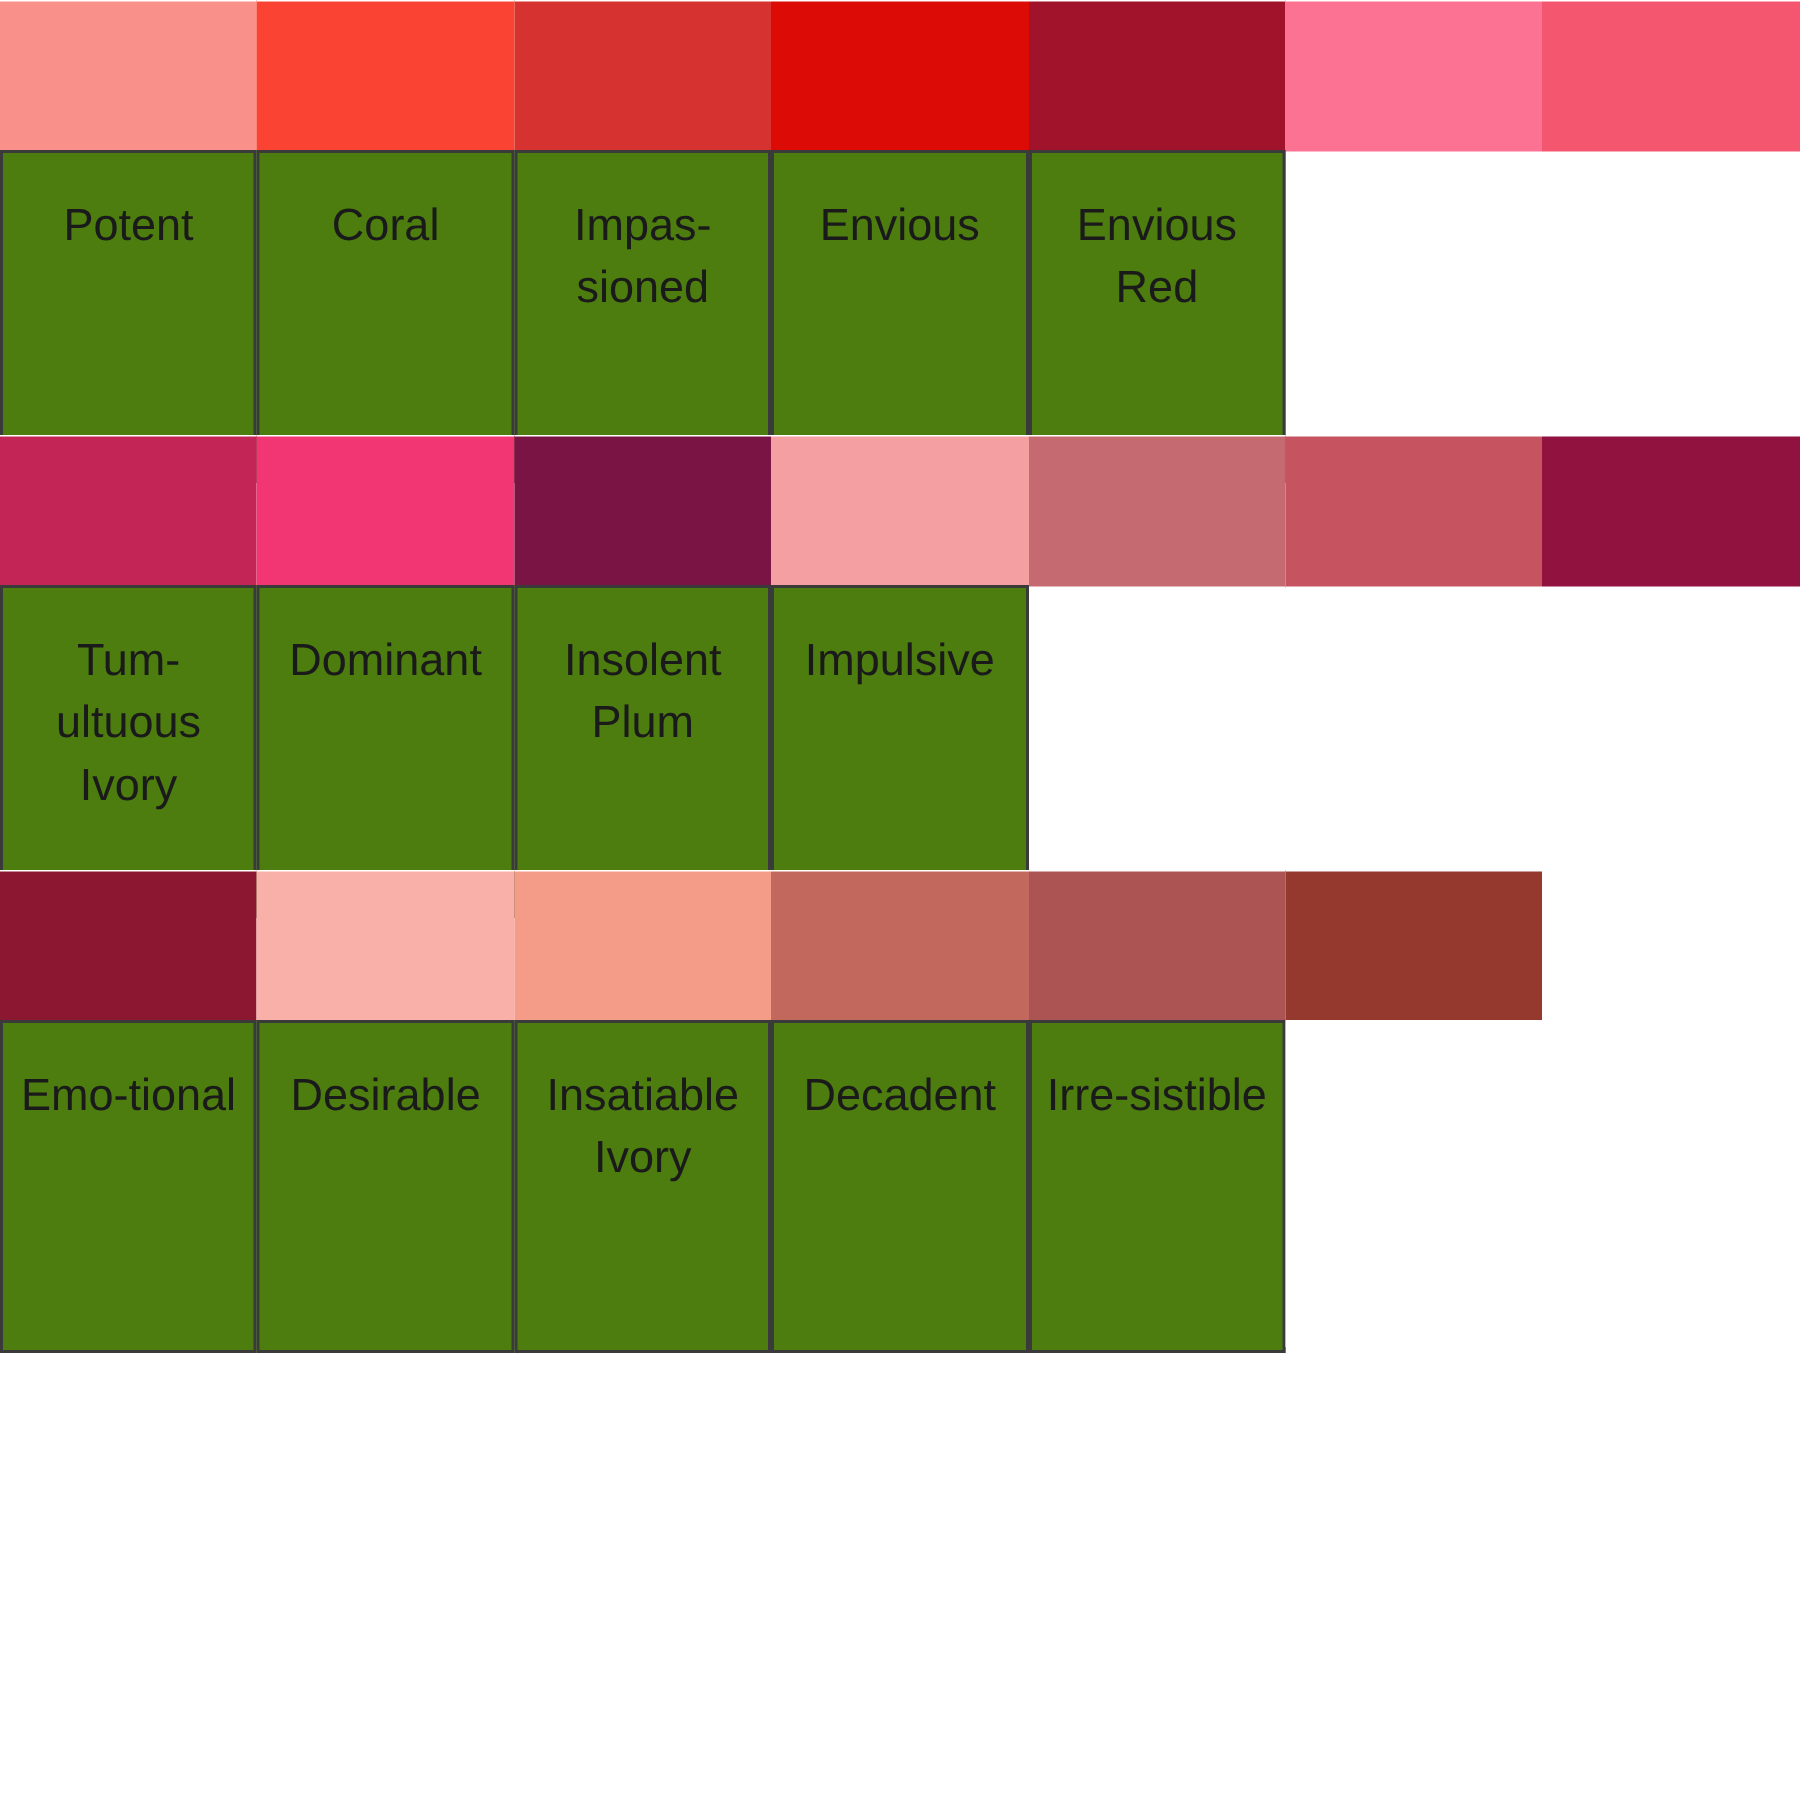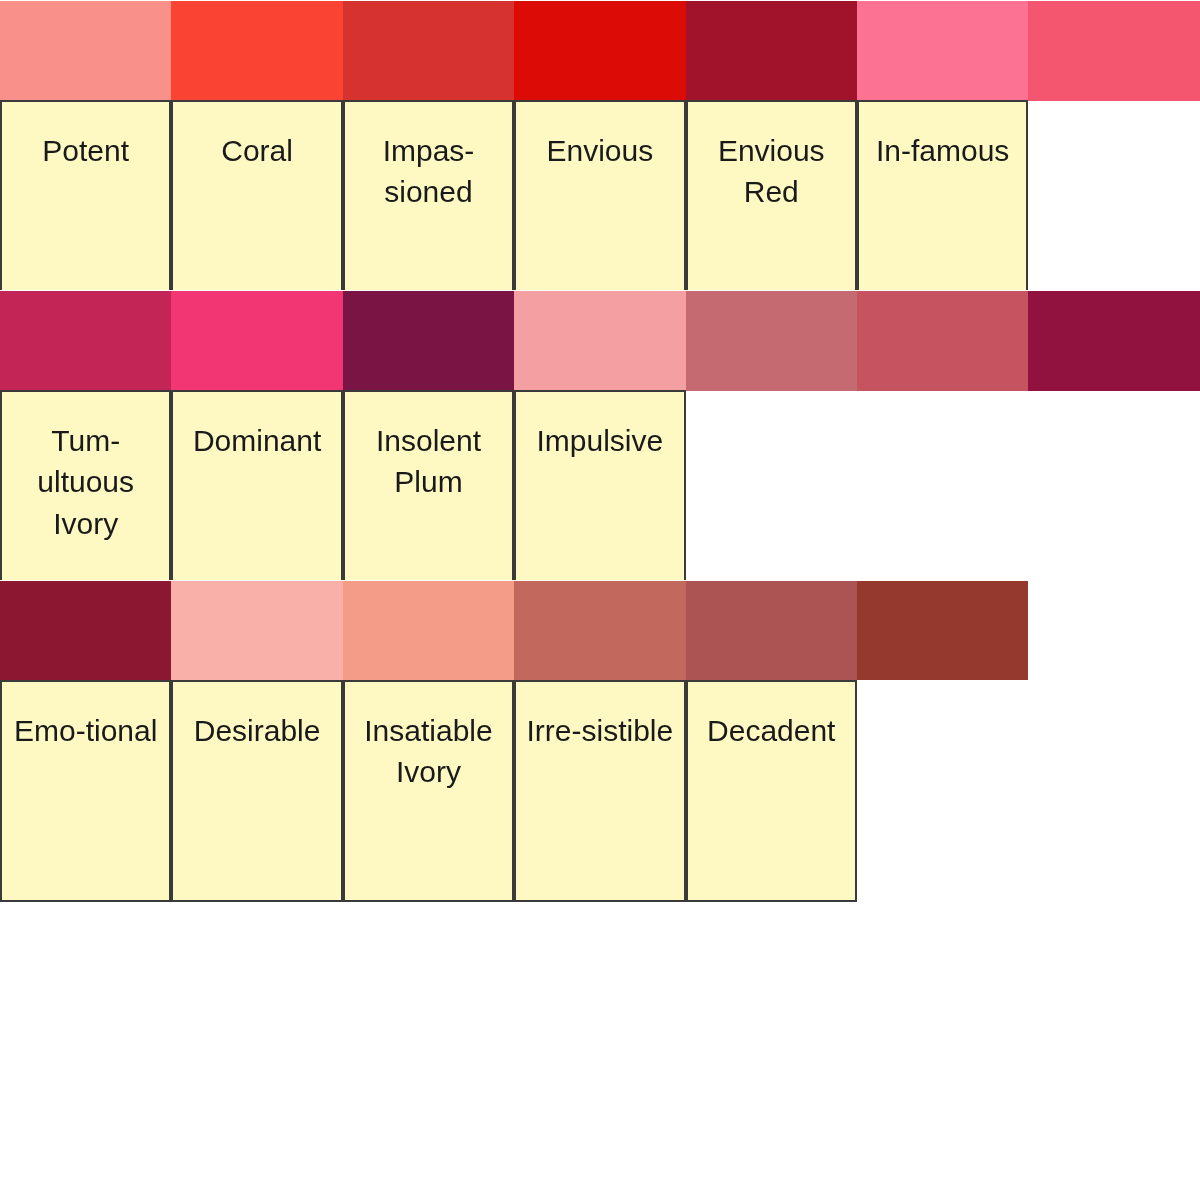--- a/index.html
+++ b/index.html
@@ -37,21 +37,21 @@
   }
   .color-cell {
     height: 100%;
     border: 1px solid #ffffff;
     border-left: 0;
     border-right: 0;
   }
   .label-cell {
     height: 100%;
     border: 2px solid #3a3a3a;
-    background: #fef9c3;
+    background: #4d7c0f;
     display: flex;
     align-items: flex-start;
     justify-content: center;
     padding-top: 28px;
     text-align: center;
   }
   .label-cell.empty {
     border: 0;
     background: #ffffff;
   }
@@ -114,25 +114,20 @@
     <div class="cell">
         <div class="label-cell">
           <span class="label-text">Envious</span>
         </div>
       </div>
     <div class="cell">
         <div class="label-cell">
           <span class="label-text">Envious Red</span>
         </div>
       </div>
-    <div class="cell">
-        <div class="label-cell">
-          <span class="label-text">In-famous</span>
-        </div>
-      </div>
   </div>
 
   <div class="swatch-row color-row">
     <div class="cell">
         <div class="color-cell" style="background: rgb(196, 37, 87);"></div>
       </div>
     <div class="cell">
         <div class="color-cell" style="background: rgb(242, 54, 115);"></div>
       </div>
     <div class="cell">
@@ -210,26 +205,26 @@
           <span class="label-text">Desirable</span>
         </div>
       </div>
     <div class="cell">
         <div class="label-cell">
           <span class="label-text">Insatiable Ivory</span>
         </div>
       </div>
     <div class="cell">
         <div class="label-cell">
+          <span class="label-text">Decadent</span>
+        </div>
+      </div>
+    <div class="cell">
+        <div class="label-cell">
           <span class="label-text">Irre-sistible</span>
         </div>
       </div>
     <div class="cell">
-        <div class="label-cell">
-          <span class="label-text">Decadent</span>
-        </div>
-      </div>
-    <div class="cell">
         <div class="label-cell empty"></div>
       </div>
   </div>
 
 </div>
 
 </body></html>

